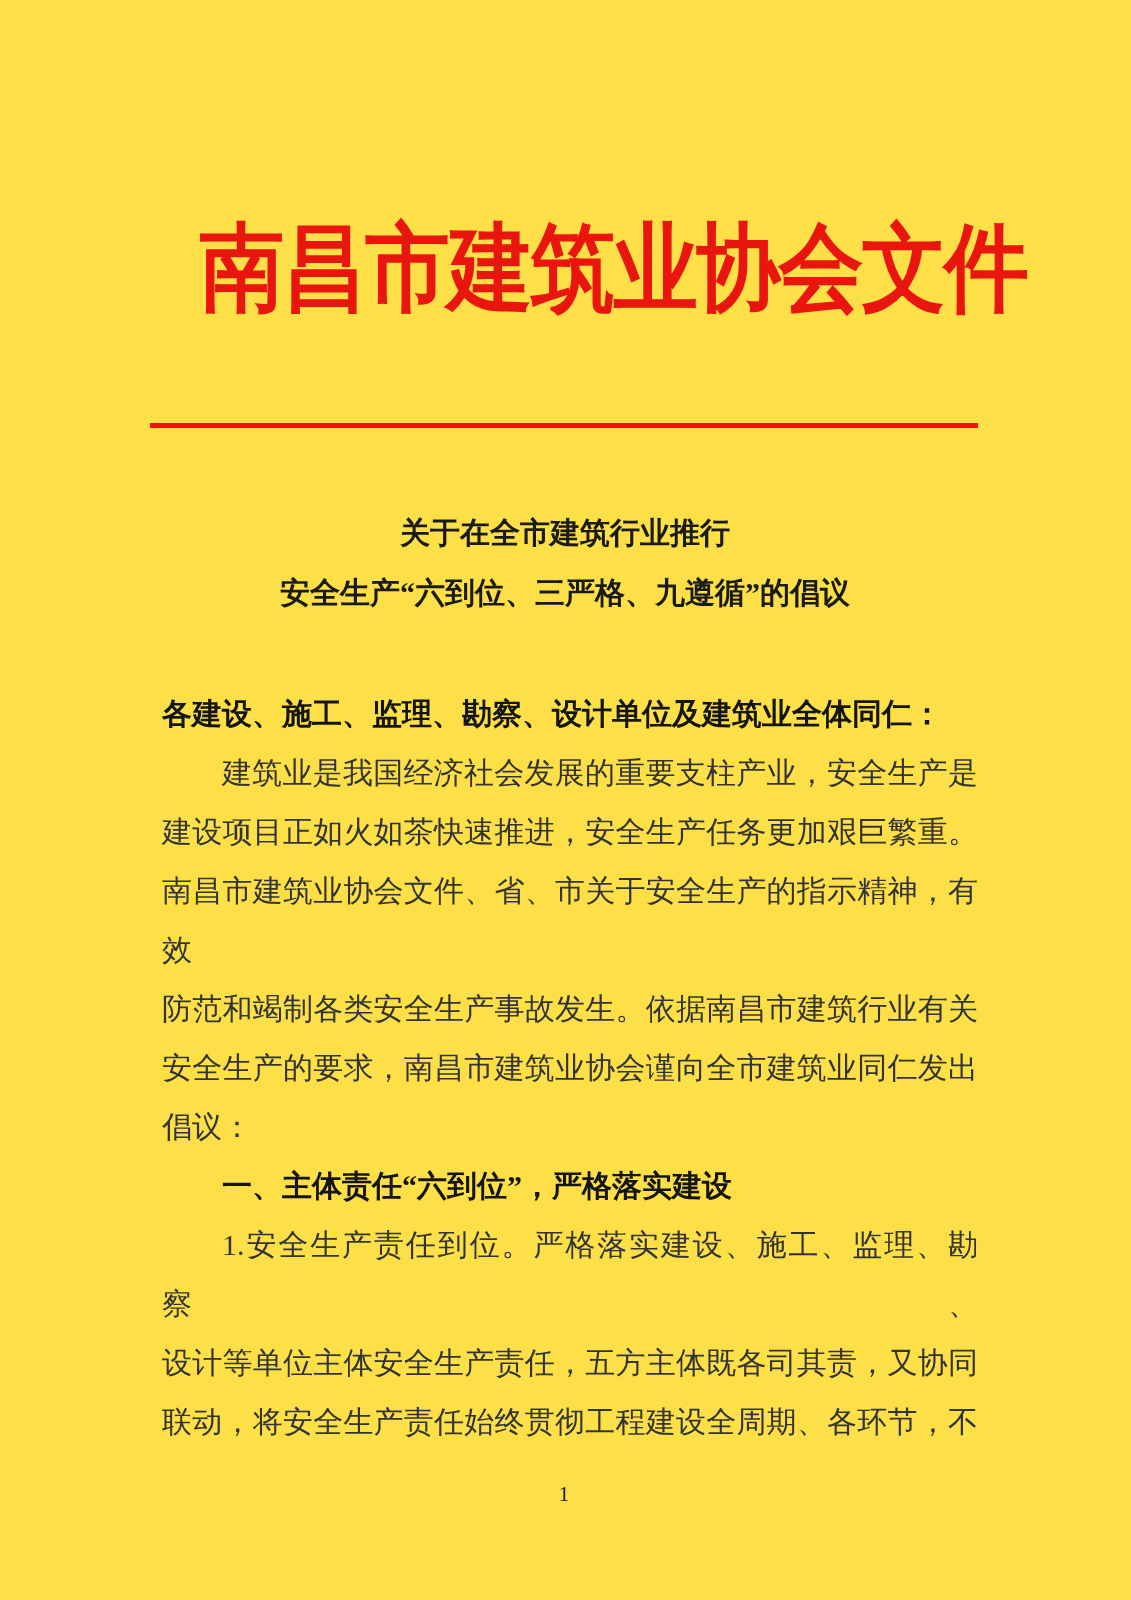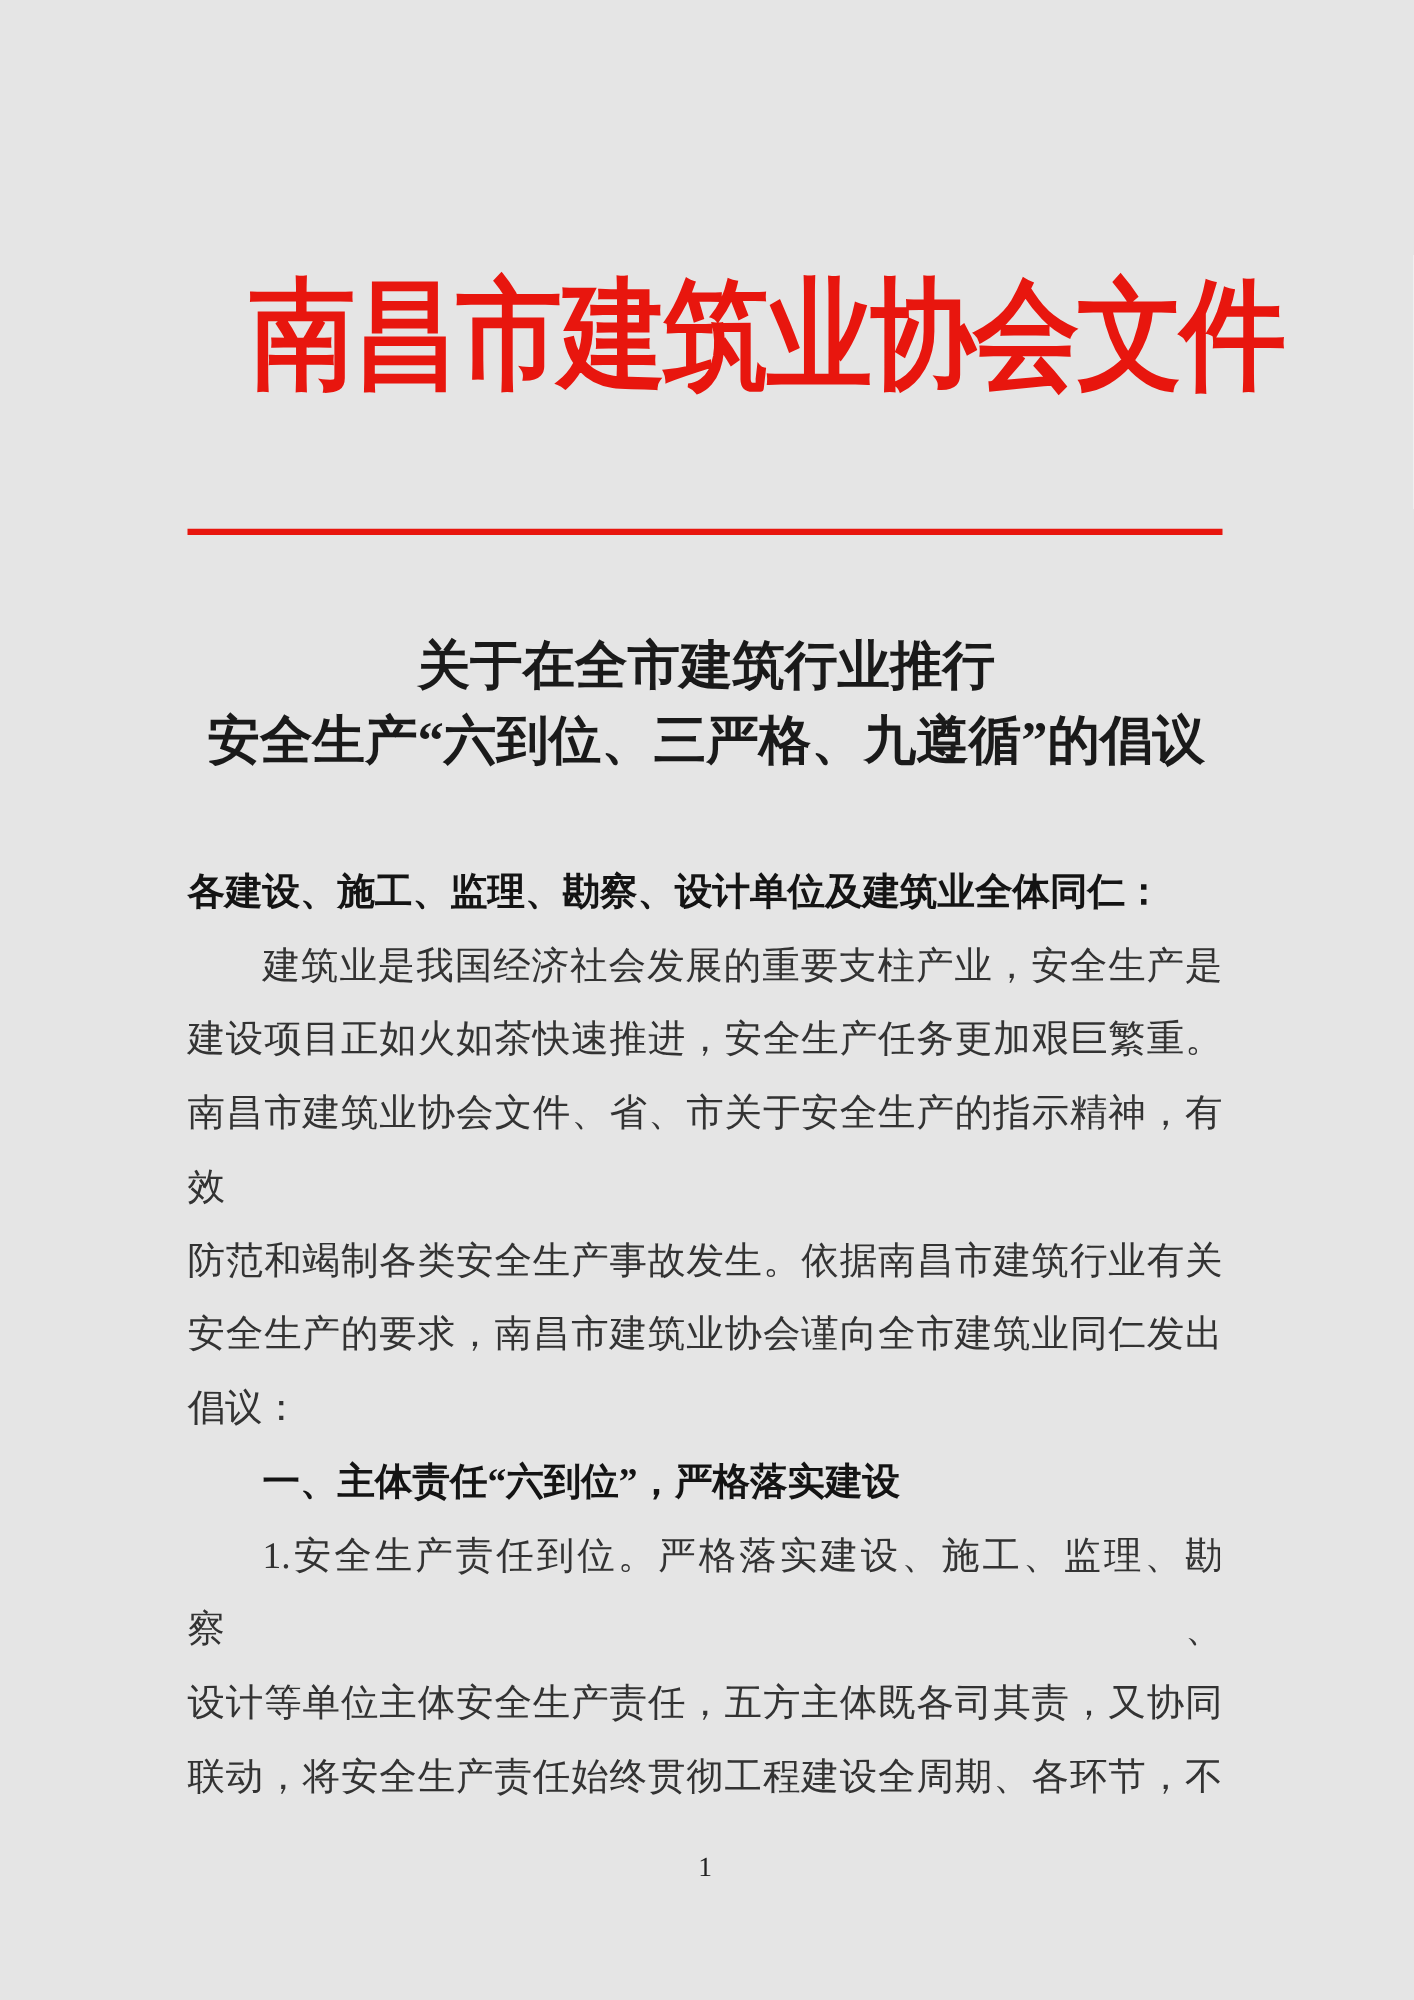--- a/index.html
+++ b/index.html
@@ -4,21 +4,21 @@
 <style>
   html, body {
     margin: 0;
     padding: 0;
     background: #ffffff;
   }
   .page {
     position: relative;
     width: 1131px;
     height: 1600px;
-    background: #e5e5e5;
+    background: #fde047;
     overflow: hidden;
     font-family: "Liberation Serif", "DejaVu Serif", serif;
   }
   
   .red-title {
     position: absolute;
     top: 213px;
     left: 150px;
     width: 830px;
     text-align: center;
@@ -39,37 +39,37 @@
     height: 5px;
     background: var(--accent, #e8160e);
   }
   
   .doc-title {
     position: absolute;
     top: 503px;
     left: 120px;
     width: 890px;
     text-align: center;
-    font-size: 42px;
+    font-size: 30px;
     line-height: 60px;
     font-weight: 700;
     color: #1a1a1a;
     white-space: nowrap;
   }
   
   .body-block {
     position: absolute;
     top: 684px;
     left: 150px;
     width: 828px;
     font-size: 30px;
     line-height: 59px;
     color: #333333;
   }
-  .bl { min-height: 59px; }
+  .bl { min-height: 59px; margin-left: 12px; }
   .ind { text-indent: 2em; }
   .bold {
     font-weight: 700;
     color: #141414;
   }
   .fill {
     text-align: justify;
     text-align-last: justify;
     text-justify: inter-character;
   }

